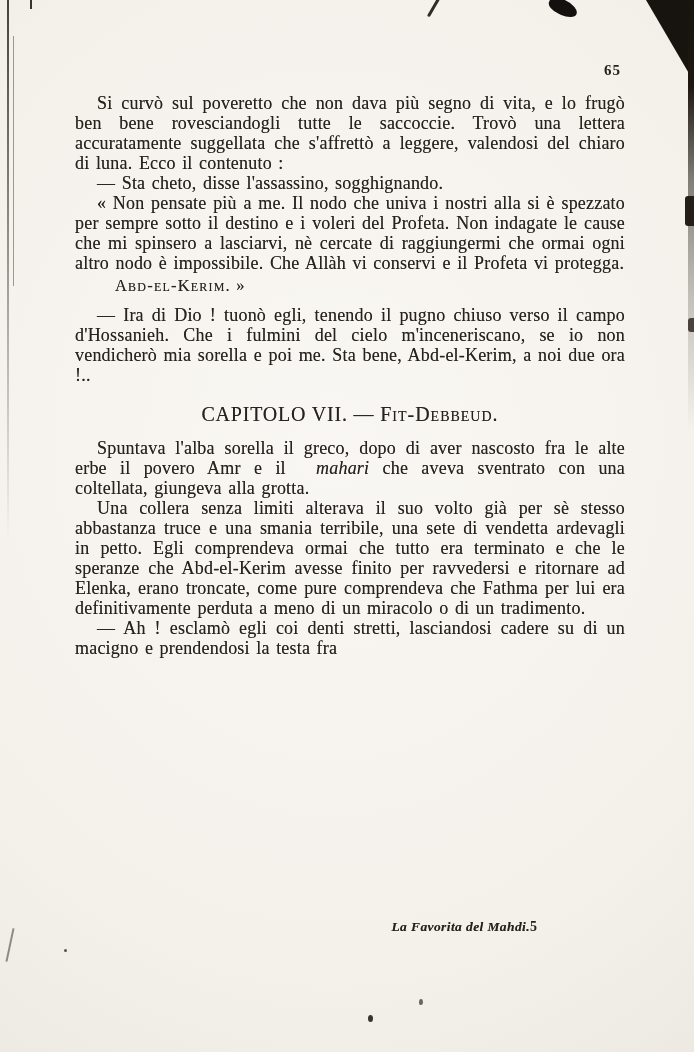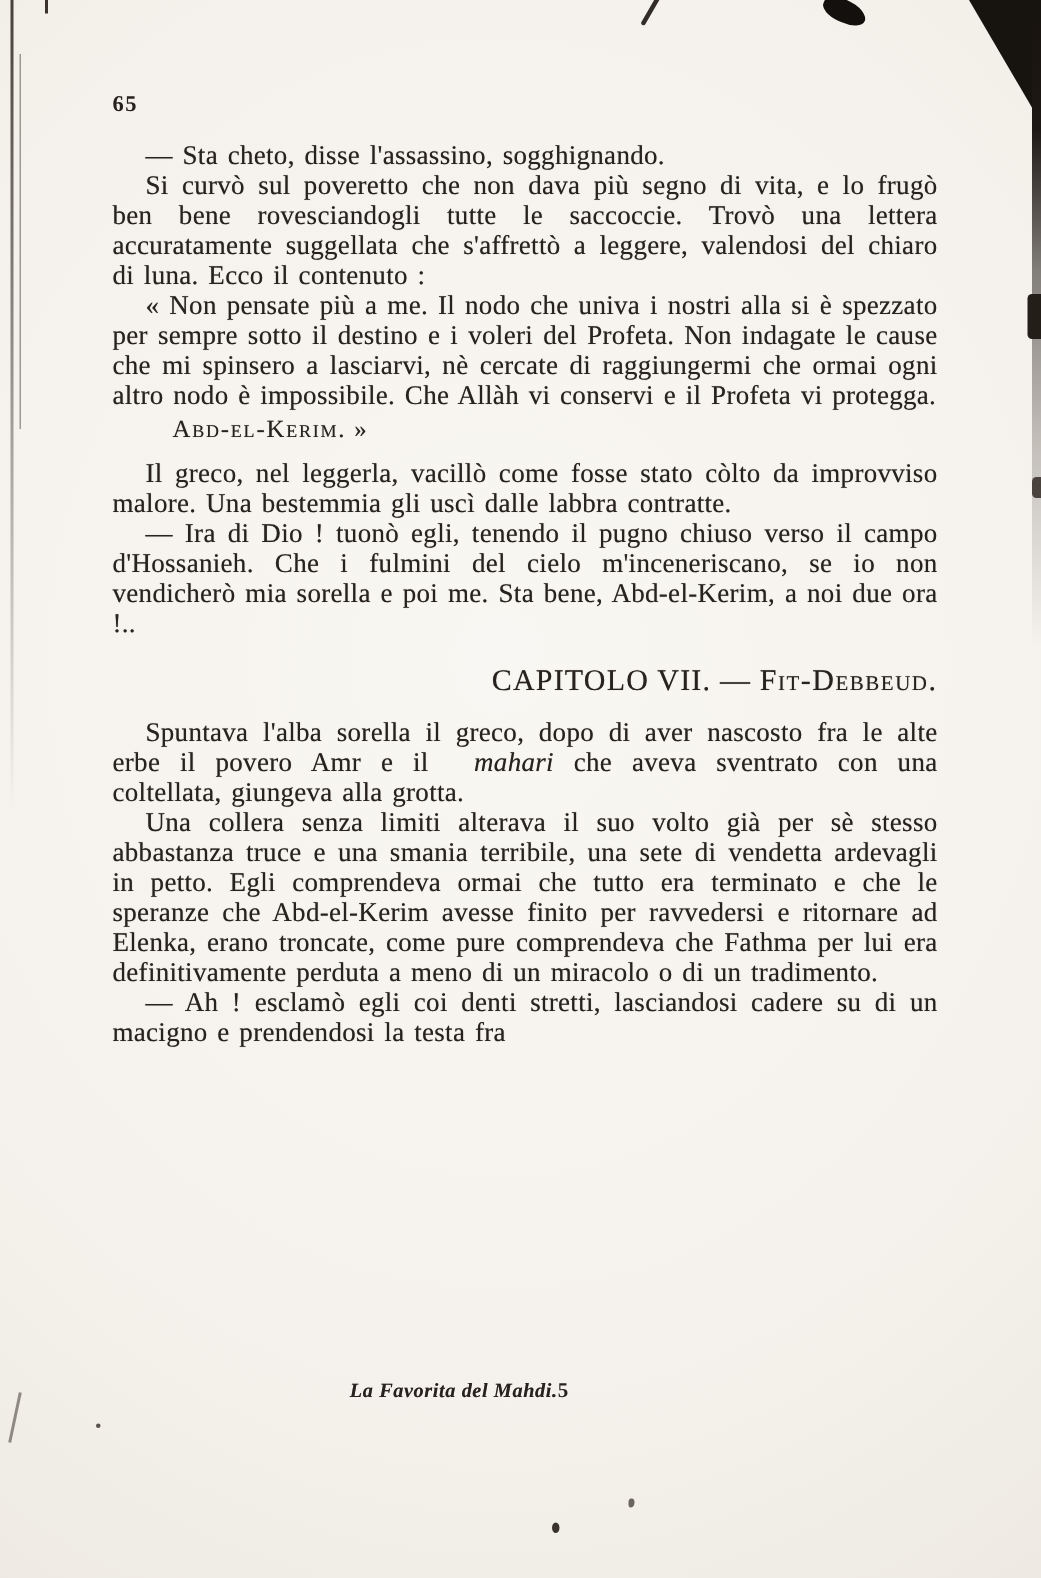--- a/index.html
+++ b/index.html
@@ -13,21 +13,21 @@
     height: 1052px;
     overflow: hidden;
     box-sizing: border-box;
     padding: 62px 69px 0 75px;
     background: radial-gradient(ellipse 120% 90% at 48% 42%,
                 #f9f7f3 0%, #f4f1eb 55%, #ece8e1 82%, #ded8cf 100%);
     font-family: "Liberation Serif", "DejaVu Serif", serif;
     color: #27221d;
   }
   .page-number {
-    text-align: left;
+    text-align: right;
     font-size: 15px;
     font-weight: bold;
     letter-spacing: 1px;
     margin: 0 4px 14px 0;
   }
   .para {
     margin: 0;
     text-align: justify;
     text-indent: 22px;
     font-size: 18px;
@@ -48,39 +48,39 @@
     text-align: left;
     font-variant: small-caps;
     letter-spacing: 1.2px;
     font-size: 16.5px;
     line-height: 20px;
     text-indent: 40px;
     text-shadow: 0 0 0.5px rgba(39, 34, 29, 0.5);
   }
   .chapter {
     margin: 18px 0 13px 0;
-    text-align: right;
+    text-align: center;
     font-weight: normal;
     font-size: 20px;
     line-height: 22px;
     letter-spacing: 0.8px;
     text-shadow: 0 0 0.5px rgba(39, 34, 29, 0.55);
   }
   .chapter .sc {
     font-variant: small-caps;
     letter-spacing: 1px;
   }
   .para em { font-style: italic; margin-left: 17px; }
   .footer {
     position: absolute;
     left: 75px;
     right: 69px;
     top: 919px;
     display: flex;
-    justify-content: center;
+    justify-content: flex-end;
     align-items: baseline;
   }
   .footer-title {
     font-style: italic;
     font-weight: bold;
     font-size: 13.5px;
     letter-spacing: 0.4px;
     text-shadow: 0 0 0.4px rgba(39, 34, 29, 0.5);
   }
   .footer-num {
@@ -147,27 +147,26 @@
     border-radius: 50%; background: rgba(50,43,36,0.8);
   }
 </style>
 </head>
 <body>
 
 <main class="page">
 
   <div class="page-number">65</div>
 
+  <p class="para">Si curvò sul poveretto che non dava più segno di vita, e lo frugò ben bene rovesciandogli tutte le saccoccie. Trovò una lettera accuratamente suggellata che s'affrettò a leggere, valendosi del chiaro di luna. Ecco il contenuto :</p>
   <p class="para">— Sta cheto, disse l'assassino, sogghignando.</p>
-  <p class="para">Si curvò sul poveretto che non dava più segno di vita, e lo frugò ben bene rovesciandogli tutte le saccoccie. Trovò una lettera accuratamente suggellata che s'affrettò a leggere, valendosi del chiaro di luna. Ecco il contenuto :</p>
 
   <p class="para">« Non pensate più a me. Il nodo che univa i nostri alla si è spezzato per sempre sotto il destino e i voleri del Profeta. Non indagate le cause che mi spinsero a lasciarvi, nè cercate di raggiungermi che ormai ogni altro nodo è impossibile. Che Allàh vi conservi e il Profeta vi protegga.</p>
   <p class="signature">Abd-el-Kerim. »</p>
 
-  <p class="para">Il greco, nel leggerla, vacillò come fosse stato còlto da improvviso malore. Una bestemmia gli uscì dalle labbra contratte.</p>
   <p class="para">— Ira di Dio ! tuonò egli, tenendo il pugno chiuso verso il campo d'Hossanieh. Che i fulmini del cielo m'inceneriscano, se io non vendicherò mia sorella e poi me. Sta bene, Abd-el-Kerim, a noi due ora !..</p>
 
   <h2 class="chapter"><span>CAPITOLO VII. — </span><span class="sc">Fit-Debbeud.</span></h2>
 
   <p class="para"><span>Spuntava l'alba sorella il greco, dopo di aver nascosto fra le alte erbe il povero Amr e il </span><em>mahari</em><span> che aveva sventrato con una coltellata, giungeva alla grotta.</span></p>
 
   <p class="para">Una collera senza limiti alterava il suo volto già per sè stesso abbastanza truce e una smania terribile, una sete di vendetta ardevagli in petto. Egli comprendeva ormai che tutto era terminato e che le speranze che Abd-el-Kerim avesse finito per ravvedersi e ritornare ad Elenka, erano troncate, come pure comprendeva che Fathma per lui era definitivamente perduta a meno di un miracolo o di un tradimento.</p>
   <p class="para">— Ah ! esclamò egli coi denti stretti, lasciandosi cadere su di un macigno e prendendosi la testa fra</p>
 
   <footer class="footer">

